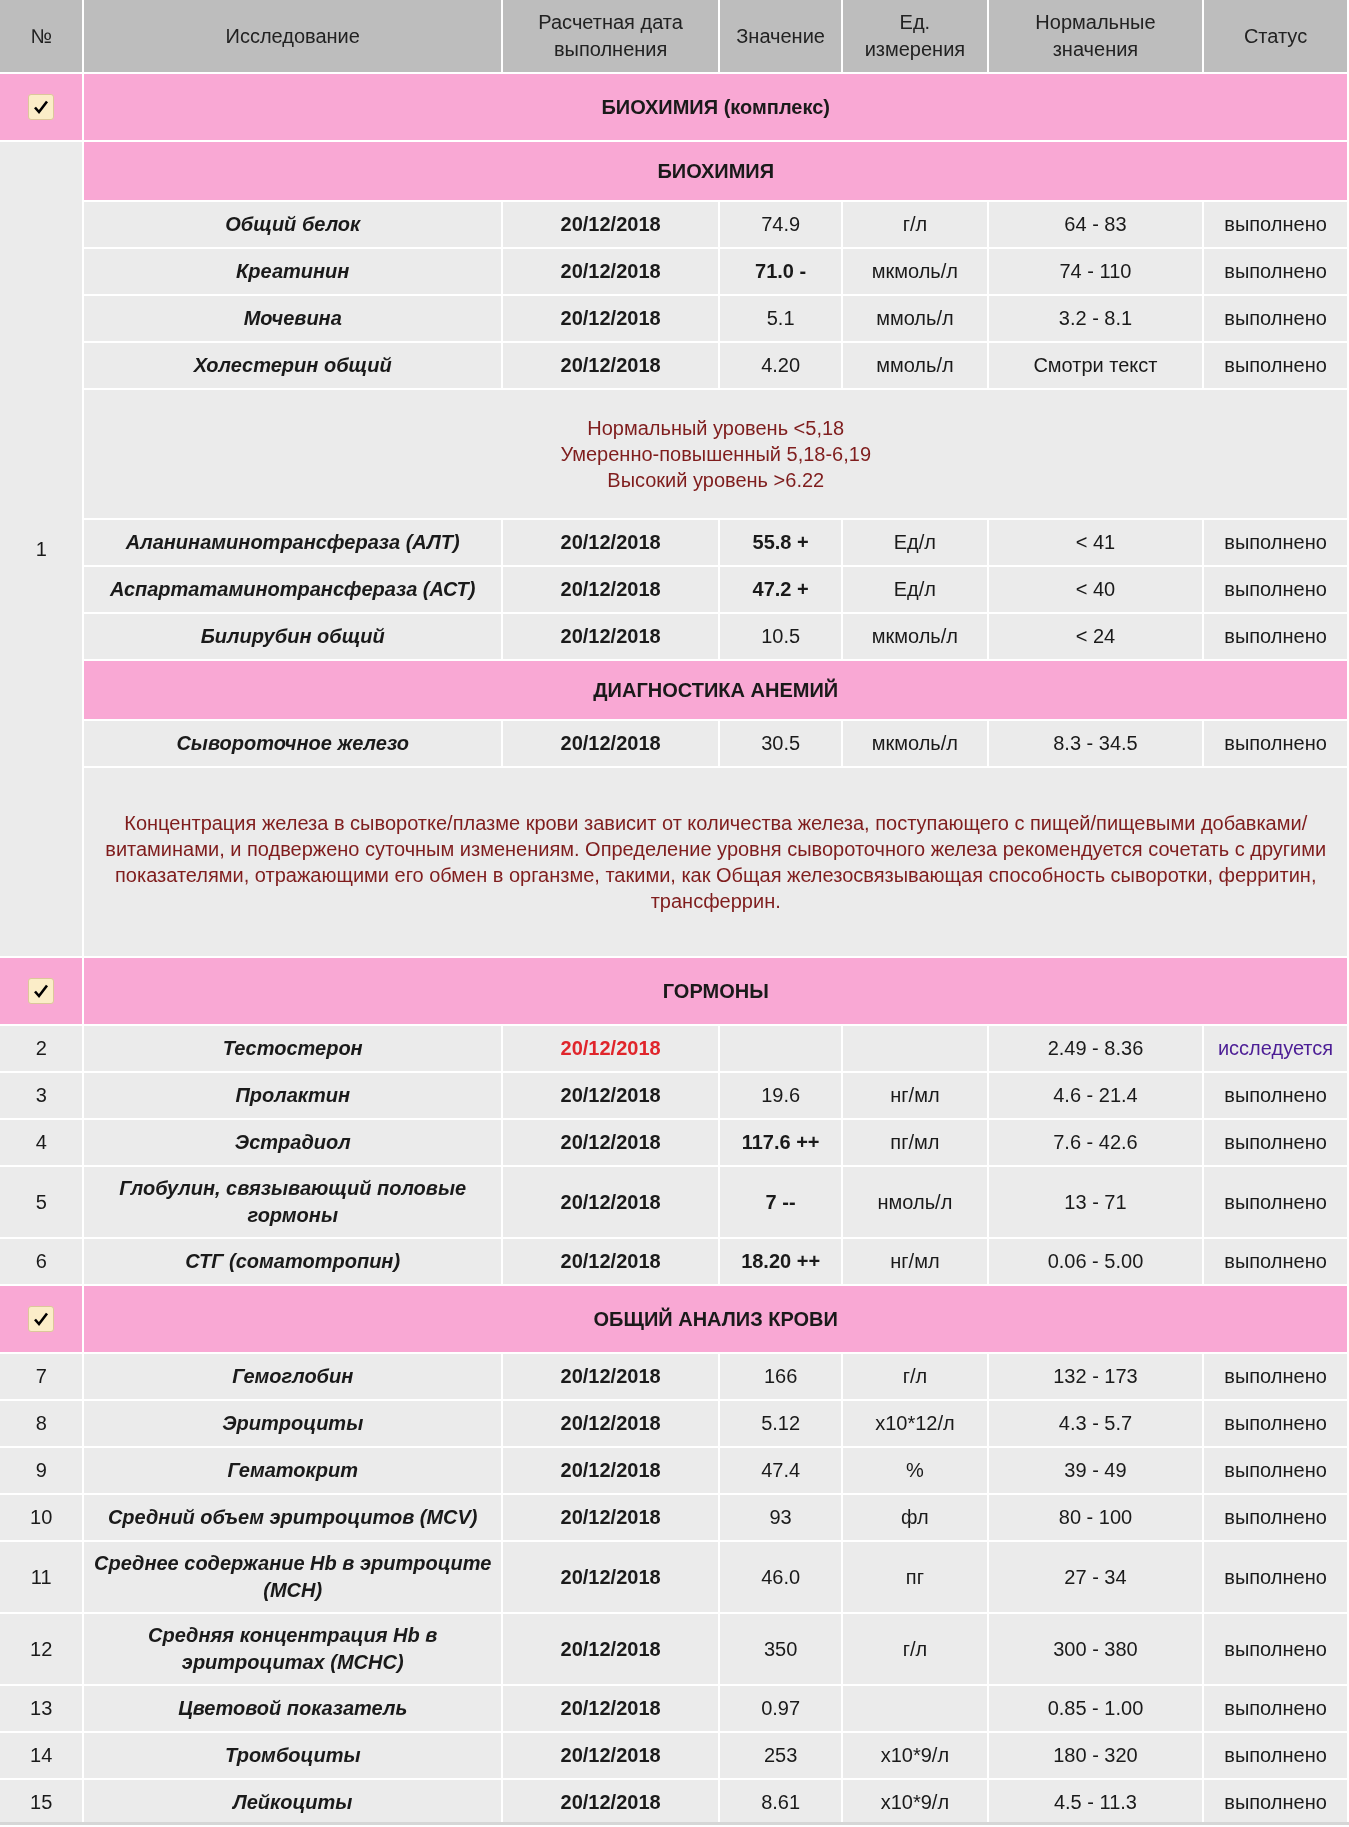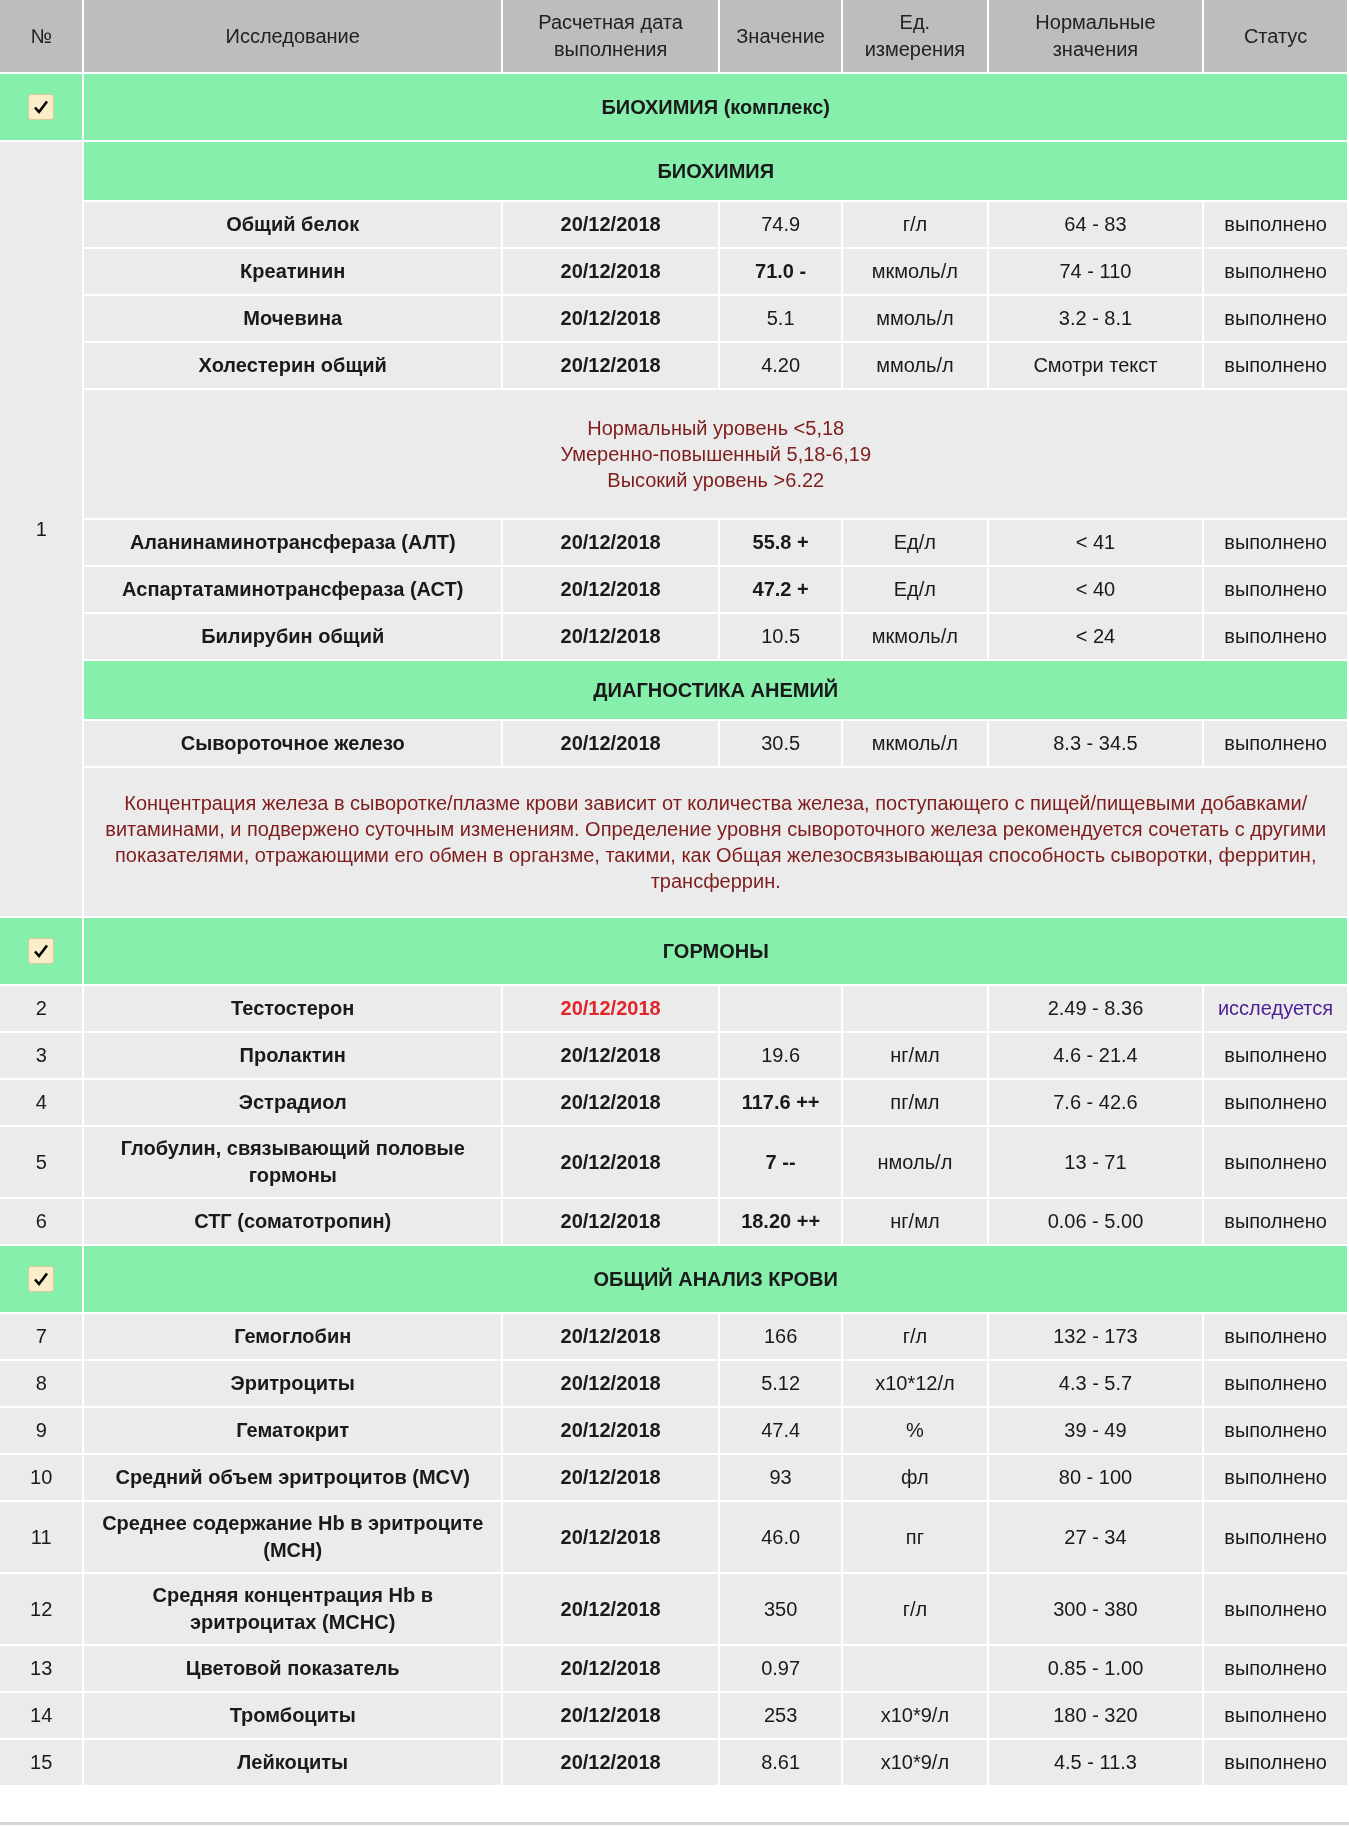--- a/index.html
+++ b/index.html
@@ -1,32 +1,32 @@
 <!DOCTYPE html>
 <html><head>
 <meta charset="utf-8">
 <style>
   html, body { margin: 0; padding: 0; background: #ffffff; }
   body { width: 1349px; height: 1827px; overflow: hidden; font-family: "Liberation Sans", "DejaVu Sans", sans-serif; color: #1a1a1a; }
   table.results { border-collapse: separate; border-spacing: 2px; width: 1351px; margin-left: -2px; margin-top: -2px; table-layout: fixed; }
   table.results td, table.results th { text-align: center; vertical-align: middle; font-size: 20px; padding: 0 6px; }
   th { background: #bdbdbd; font-weight: normal; color: #222; height: 72px; line-height: 27px; font-size: 21px; }
   td { background: #ebebeb; height: 45px; }
-  td.grp { background: #86efac; font-weight: bold; }
+  td.grp { background: #f9a8d4; font-weight: bold; }
   tr.section td.sec { height: 66px; }
   tr.subsection td.sec { height: 58px; }
-  td.name { font-weight: bold; line-height: 27px; }
+  td.name { font-weight: bold; line-height: 27px; font-style: italic; }
   td.date { font-weight: bold; }
   td.date.red { color: #e0252b; }
   td.val.flag { font-weight: bold; }
   td.status.red { color: #4c1d95; }
   td.num { font-size: 20px; }
   td.note { line-height: 26px; font-size: 19px; color: #7f1d1d; padding: 24px 20px 8px 20px; }
   td.chol-note { height: 128px; padding-top: 28px; }
-  td.iron-note { height: 148px; }
+  td.iron-note { height: 188px; }
   tr.tall td { height: 70px; }
   .chk { display: inline-block; width: 24px; height: 24px; background: #fbedc8; border: 1px solid #dcc79a; border-radius: 3px; position: relative; vertical-align: middle; }
   .chk svg { position: absolute; left: 3px; top: 3px; }
   .footer-line { position: absolute; left: 0; top: 1822px; width: 1349px; height: 3px; background: #d6d6d6; }
 </style>
 </head>
 <body>
 
 <table class="results">
   <colgroup>

